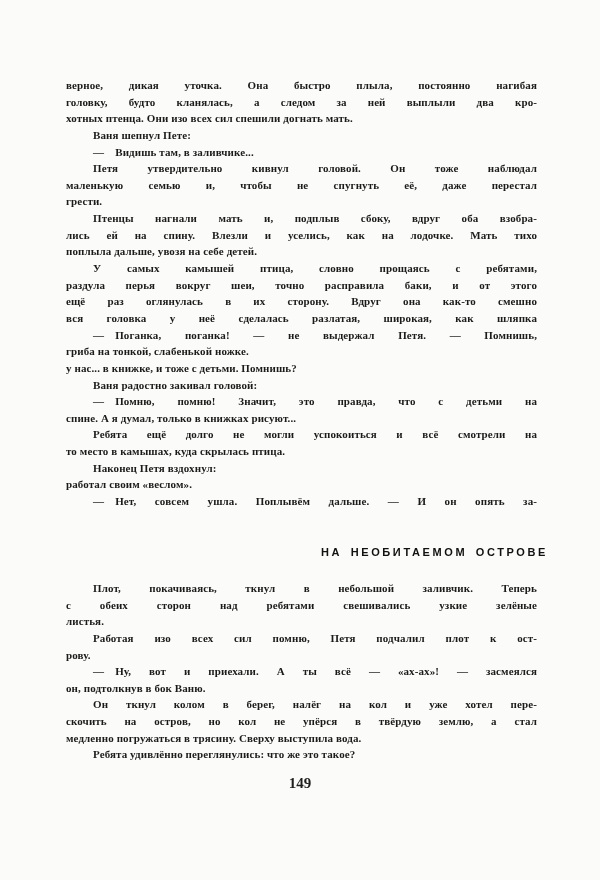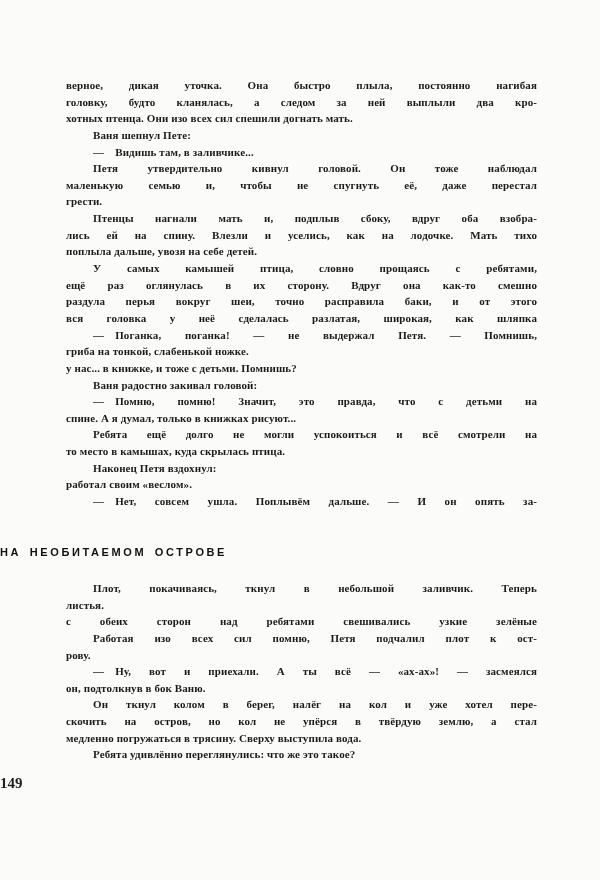--- a/index.html
+++ b/index.html
@@ -45,33 +45,34 @@
     text-align-last:left;
   }
   .line.indent{
     text-indent:27px;
   }
   .heading{
     position:absolute;
     top:546px;
     left:0;
     width:548px;
-    text-align:left;
+    text-align:right;
     font-family:"Liberation Sans","DejaVu Sans",sans-serif;
     font-weight:bold;
     font-size:11px;
     letter-spacing:2.6px;
     word-spacing:3px;
     color:#111;
   }
   .pageno{
     position:absolute;
     top:775px;
     left:0;
     width:600px;
+    text-align:center;
     font-size:15px;
     font-weight:600;
     color:#1f1f1f;
   }
 </style>
 </head>
 <body>
 
 <div class="page">
   <div class="textblock block-top">
@@ -80,42 +81,42 @@
       <div class="line end">хотных птенца. Они изо всех сил спешили догнать мать.</div>
       <div class="line indent end">Ваня шепнул Пете:</div>
       <div class="line indent end">— Видишь там, в заливчике...</div>
       <div class="line indent">Петя утвердительно кивнул головой. Он тоже наблюдал</div>
       <div class="line">маленькую семью и, чтобы не спугнуть её, даже перестал</div>
       <div class="line end">грести.</div>
       <div class="line indent">Птенцы нагнали мать и, подплыв сбоку, вдруг оба взобра-</div>
       <div class="line">лись ей на спину. Влезли и уселись, как на лодочке. Мать тихо</div>
       <div class="line end">поплыла дальше, увозя на себе детей.</div>
       <div class="line indent">У самых камышей птица, словно прощаясь с ребятами,</div>
+      <div class="line">раздула перья вокруг шеи, точно расправила баки, и от этого</div>
       <div class="line">ещё раз оглянулась в их сторону. Вдруг она как-то смешно</div>
-      <div class="line">раздула перья вокруг шеи, точно расправила баки, и от этого</div>
       <div class="line">вся головка у неё сделалась разлатая, широкая, как шляпка</div>
       <div class="line indent">— Поганка, поганка! — не выдержал Петя. — Помнишь,</div>
       <div class="line end">гриба на тонкой, слабенькой ножке.</div>
       <div class="line end">у нас... в книжке, и тоже с детьми. Помнишь?</div>
       <div class="line indent end">Ваня радостно закивал головой:</div>
       <div class="line indent">— Помню, помню! Значит, это правда, что с детьми на</div>
       <div class="line end">спине. А я думал, только в книжках рисуют...</div>
       <div class="line indent">Ребята ещё долго не могли успокоиться и всё смотрели на</div>
       <div class="line end">то место в камышах, куда скрылась птица.</div>
       <div class="line indent end">Наконец Петя вздохнул:</div>
       <div class="line end">работал своим «веслом».</div>
       <div class="line indent">— Нет, совсем ушла. Поплывём дальше. — И он опять за-</div>
     </div>
 
   <div class="heading">НА НЕОБИТАЕМОМ ОСТРОВЕ</div>
 
   <div class="textblock block-bottom">
       <div class="line indent">Плот, покачиваясь, ткнул в небольшой заливчик. Теперь</div>
+      <div class="line">с обеих сторон над ребятами свешивались узкие зелёные</div>
       <div class="line end">листья.</div>
-      <div class="line">с обеих сторон над ребятами свешивались узкие зелёные</div>
       <div class="line indent">Работая изо всех сил помню, Петя подчалил плот к ост-</div>
       <div class="line end">рову.</div>
       <div class="line indent">— Ну, вот и приехали. А ты всё — «ах-ах»! — засмеялся</div>
       <div class="line end">он, подтолкнув в бок Ваню.</div>
       <div class="line indent">Он ткнул колом в берег, налёг на кол и уже хотел пере-</div>
       <div class="line">скочить на остров, но кол не упёрся в твёрдую землю, а стал</div>
       <div class="line end">медленно погружаться в трясину. Сверху выступила вода.</div>
       <div class="line indent end">Ребята удивлённо переглянулись: что же это такое?</div>
     </div>
 

